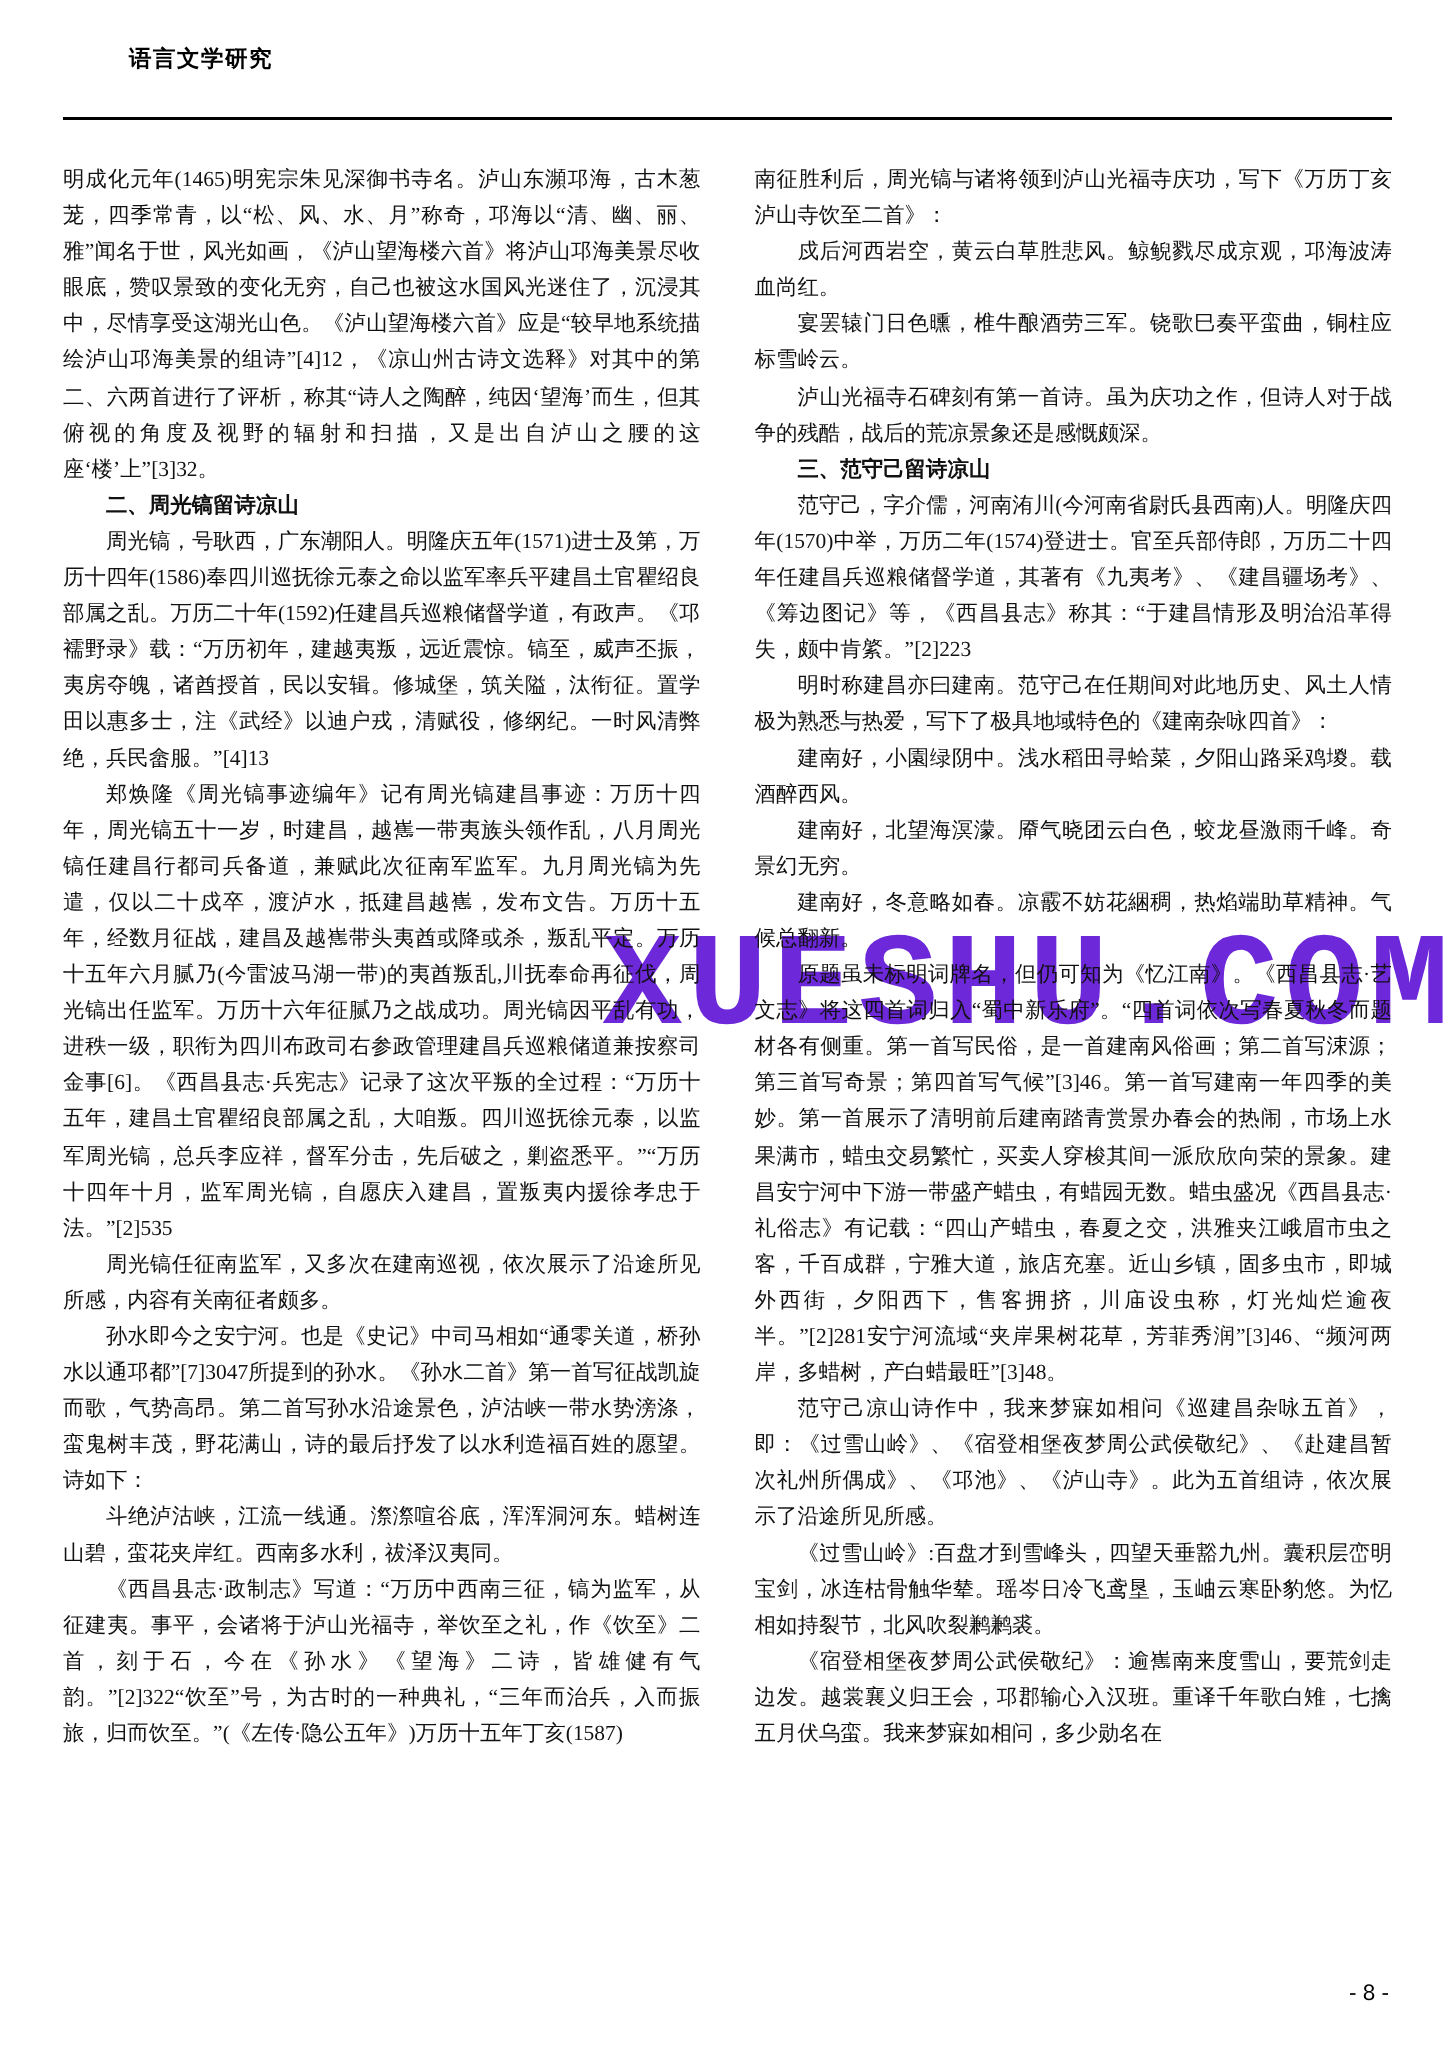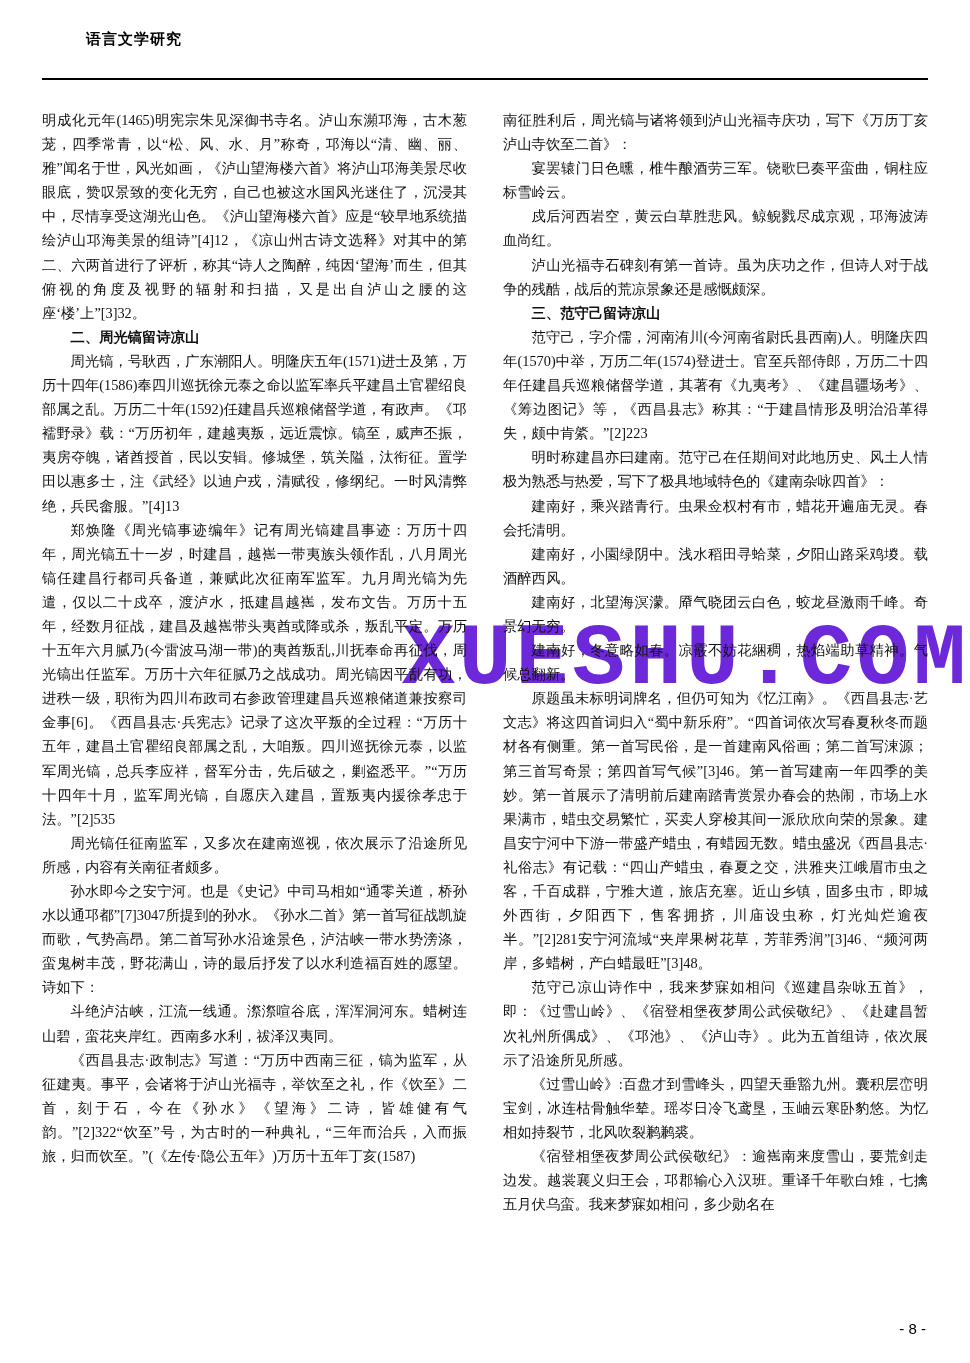--- a/index.html
+++ b/index.html
@@ -64,20 +64,21 @@
 
   
   .cols {
     position: absolute;
     left: 42px;
     top: 108px;
     width: 886px;
     z-index: 2;
     display: flex;
     gap: 36px;
+    align-items: center;
   }
   .col {
     width: 425px;
     font-size: 14.3px;
     line-height: 24.1px;
     text-align: justify;
     text-justify: inter-ideograph;
   }
   .col p {
     margin: 0;
@@ -126,27 +127,26 @@
       <p class="ind">周光镐，号耿西，广东潮阳人。明隆庆五年(1571)进士及第，万历十四年(1586)奉四川巡抚徐元泰之命以监军率兵平建昌土官瞿绍良部属之乱。万历二十年(1592)任建昌兵巡粮储督学道，有政声。《邛襦野录》载：“万历初年，建越夷叛，远近震惊。镐至，威声丕振，夷房夺魄，诸酋授首，民以安辑。修城堡，筑关隘，汰衔征。置学田以惠多士，注《武经》以迪户戎，清赋役，修纲纪。一时风清弊绝，兵民畲服。”[4]13</p>
       <p class="ind">郑焕隆《周光镐事迹编年》记有周光镐建昌事迹：万历十四年，周光镐五十一岁，时建昌，越嶲一带夷族头领作乱，八月周光镐任建昌行都司兵备道，兼赋此次征南军监军。九月周光镐为先遣，仅以二十戍卒，渡泸水，抵建昌越嶲，发布文告。万历十五年，经数月征战，建昌及越嶲带头夷酋或降或杀，叛乱平定。万历十五年六月腻乃(今雷波马湖一带)的夷酋叛乱,川抚奉命再征伐，周光镐出任监军。万历十六年征腻乃之战成功。周光镐因平乱有功，进秩一级，职衔为四川布政司右参政管理建昌兵巡粮储道兼按察司金事[6]。《西昌县志·兵宪志》记录了这次平叛的全过程：“万历十五年，建昌土官瞿绍良部属之乱，大咱叛。四川巡抚徐元泰，以监军周光镐，总兵李应祥，督军分击，先后破之，剿盗悉平。”“万历十四年十月，监军周光镐，自愿庆入建昌，置叛夷内援徐孝忠于法。”[2]535</p>
       <p class="ind">周光镐任征南监军，又多次在建南巡视，依次展示了沿途所见所感，内容有关南征者颇多。</p>
       <p class="ind">孙水即今之安宁河。也是《史记》中司马相如“通零关道，桥孙水以通邛都”[7]3047所提到的孙水。《孙水二首》第一首写征战凯旋而歌，气势高昂。第二首写孙水沿途景色，泸沽峡一带水势滂涤，蛮鬼树丰茂，野花满山，诗的最后抒发了以水利造福百姓的愿望。诗如下：</p>
       <p class="poem">斗绝泸沽峡，江流一线通。漈漈喧谷底，浑浑洞河东。蜡树连山碧，蛮花夹岸红。西南多水利，祓泽汉夷同。</p>
       <p class="ind">《西昌县志·政制志》写道：“万历中西南三征，镐为监军，从征建夷。事平，会诸将于泸山光福寺，举饮至之礼，作《饮至》二首，刻于石，今在《孙水》《望海》二诗，皆雄健有气韵。”[2]322“饮至”号，为古时的一种典礼，“三年而治兵，入而振旅，归而饮至。”(《左传·隐公五年》)万历十五年丁亥(1587)</p>
     </div>
 
     <div class="col">
       <p class="noind">南征胜利后，周光镐与诸将领到泸山光福寺庆功，写下《万历丁亥泸山寺饮至二首》：</p>
+      <p class="poem">戍后河西岩空，黄云白草胜悲风。鲸鲵戮尽成京观，邛海波涛血尚红。</p>
       <p class="poem">宴罢辕门日色曛，椎牛酿酒劳三军。铙歌巳奏平蛮曲，铜柱应标雪岭云。</p>
-      <p class="poem">戍后河西岩空，黄云白草胜悲风。鲸鲵戮尽成京观，邛海波涛血尚红。</p>
       <p class="poem">泸山光福寺石碑刻有第一首诗。虽为庆功之作，但诗人对于战争的残酷，战后的荒凉景象还是感慨颇深。</p>
       <p class="head">三、范守己留诗凉山</p>
       <p class="ind">范守己，字介儒，河南洧川(今河南省尉氏县西南)人。明隆庆四年(1570)中举，万历二年(1574)登进士。官至兵部侍郎，万历二十四年任建昌兵巡粮储督学道，其著有《九夷考》、《建昌疆场考》、《筹边图记》等，《西昌县志》称其：“于建昌情形及明治沿革得失，颇中肯綮。”[2]223</p>
       <p class="ind">明时称建昌亦曰建南。范守己在任期间对此地历史、风土人情极为熟悉与热爱，写下了极具地域特色的《建南杂咏四首》：</p>
-      <p class="poem">建南好，乘兴踏青行。虫果佥权村有市，蜡花开遍庙无灵。春会托清明。</p>
       <p class="poem">建南好，小園绿阴中。浅水稻田寻蛤菜，夕阳山路采鸡堫。载酒醉西风。</p>
       <p class="poem">建南好，北望海溟濛。厣气晓团云白色，蛟龙昼激雨千峰。奇景幻无穷。</p>
       <p class="poem">建南好，冬意略如春。凉霰不妨花綑稠，热焰端助草精神。气候总翻新。</p>
       <p class="ind">原题虽未标明词牌名，但仍可知为《忆江南》。《西昌县志·艺文志》将这四首词归入“蜀中新乐府”。“四首词依次写春夏秋冬而题材各有侧重。第一首写民俗，是一首建南风俗画；第二首写涑源；第三首写奇景；第四首写气候”[3]46。第一首写建南一年四季的美妙。第一首展示了清明前后建南踏青赏景办春会的热闹，市场上水果满市，蜡虫交易繁忙，买卖人穿梭其间一派欣欣向荣的景象。建昌安宁河中下游一带盛产蜡虫，有蜡园无数。蜡虫盛况《西昌县志·礼俗志》有记载：“四山产蜡虫，春夏之交，洪雅夹江峨眉市虫之客，千百成群，宁雅大道，旅店充塞。近山乡镇，固多虫市，即城外西街，夕阳西下，售客拥挤，川庙设虫称，灯光灿烂逾夜半。”[2]281安宁河流域“夹岸果树花草，芳菲秀润”[3]46、“频河两岸，多蜡树，产白蜡最旺”[3]48。</p>
       <p class="ind">范守己凉山诗作中，我来梦寐如相问《巡建昌杂咏五首》，即：《过雪山岭》、《宿登相堡夜梦周公武侯敬纪》、《赴建昌暂次礼州所偶成》、《邛池》、《泸山寺》。此为五首组诗，依次展示了沿途所见所感。</p>
       <p class="ind">《过雪山岭》:百盘才到雪峰头，四望天垂豁九州。囊积层峦明宝剑，冰连枯骨触华辇。瑶岑日冷飞鸢垦，玉岫云寒卧豹悠。为忆相如持裂节，北风吹裂鹣鹣裘。</p>
       <p class="ind">《宿登相堡夜梦周公武侯敬纪》：逾嶲南来度雪山，要荒剑走边发。越裳襄义归王会，邛郡输心入汉班。重译千年歌白雉，七擒五月伏乌蛮。我来梦寐如相问，多少勋名在</p>
     </div>
 
   </div>

